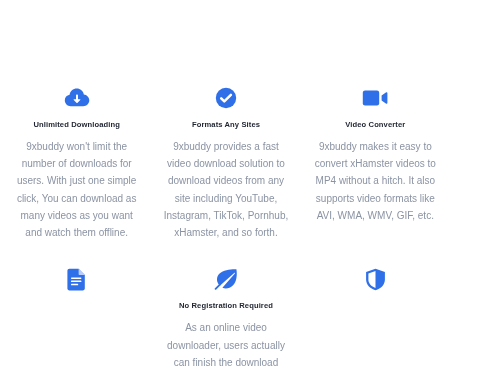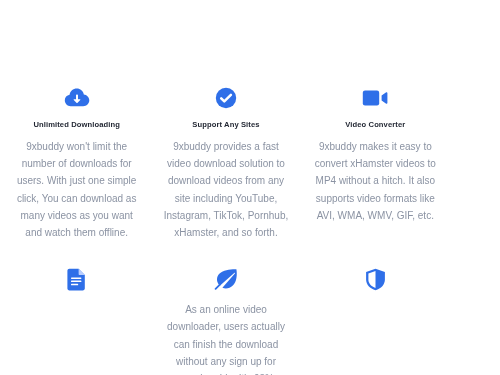--- a/index.html
+++ b/index.html
@@ -77,21 +77,21 @@
       <div class="feature-desc">9xbuddy won't limit the number of downloads for users. With just one simple click, You can download as many videos as you want and watch them offline.</div>
     </div>
 
     <div class="feature-card">
       <div class="feature-icon">
         <svg width="22" height="22" viewBox="0 0 22 22">
           <circle cx="11" cy="11" r="10.2" fill="#2f6fe8"></circle>
           <path d="M6.2 11.3l3.1 3.1 6.6-6.6" fill="none" stroke="#ffffff" stroke-width="2.5" stroke-linecap="round" stroke-linejoin="round"></path>
         </svg>
       </div>
-      <div class="feature-title">Support Any Sites</div>
+      <div class="feature-title">Formats Any Sites</div>
       <div class="feature-desc">9xbuddy provides a fast video download solution to download videos from any site including YouTube, Instagram, TikTok, Pornhub, xHamster, and so forth.</div>
     </div>
 
     <div class="feature-card">
       <div class="feature-icon">
         <svg width="26" height="18" viewBox="0 0 26 18">
           <rect x="0.8" y="1.6" width="16.4" height="14.8" rx="2.2" fill="#2f6fe8"></rect>
           <path d="M19.6 6.6l4.6-3.3c0.5-0.36 1.2 0 1.2 0.62v10.16c0 0.62-0.7 0.98-1.2 0.62l-4.6-3.3z" fill="#2f6fe8"></path>
         </svg>
       </div>
@@ -111,20 +111,21 @@
       </div>
     </div>
 
     <div class="feature-card">
       <div class="feature-icon">
         <svg width="24" height="22" viewBox="0 0 24 22">
           <path d="M22.4 1.2C16.5 1.0 9.4 2.0 5.6 5.6c-3.6 3.4-3.2 8.6-0.4 11.3 0.3 0.3 0.6 0.5 0.9 0.7L20.2 4.9c0.4-0.36 1.0 0.24 0.66 0.66L8.4 19.8c3.3 1.3 7.6 0.6 10.4-2.2C22.8 13.8 23.3 6.6 22.4 1.2z" fill="#2f6fe8"></path>
           <path d="M1.6 20.9l4.5-4.6" stroke="#2f6fe8" stroke-width="1.8" stroke-linecap="round" fill="none"></path>
         </svg>
       </div>
+      <div class="feature-title">No Registration Required</div>
       <div class="feature-desc">As an online video downloader, users actually can finish the download without any sign up for membership. It's 93% secure, free and safe to use.</div>
     </div>
 
     <div class="feature-card">
       <div class="feature-icon">
         <svg width="21" height="23" viewBox="0 0 21 23">
           <path d="M10.5 0.8L19.9 4.0v7.6c0 5.0-3.8 9.2-9.4 10.6C4.9 20.8 1.1 16.6 1.1 11.6V4.0z" fill="#2f6fe8"></path>
           <path d="M10.5 3.1v16.9C6.3 18.7 3.4 15.4 3.4 11.6V5.4z" fill="#ffffff"></path>
         </svg>
       </div>

